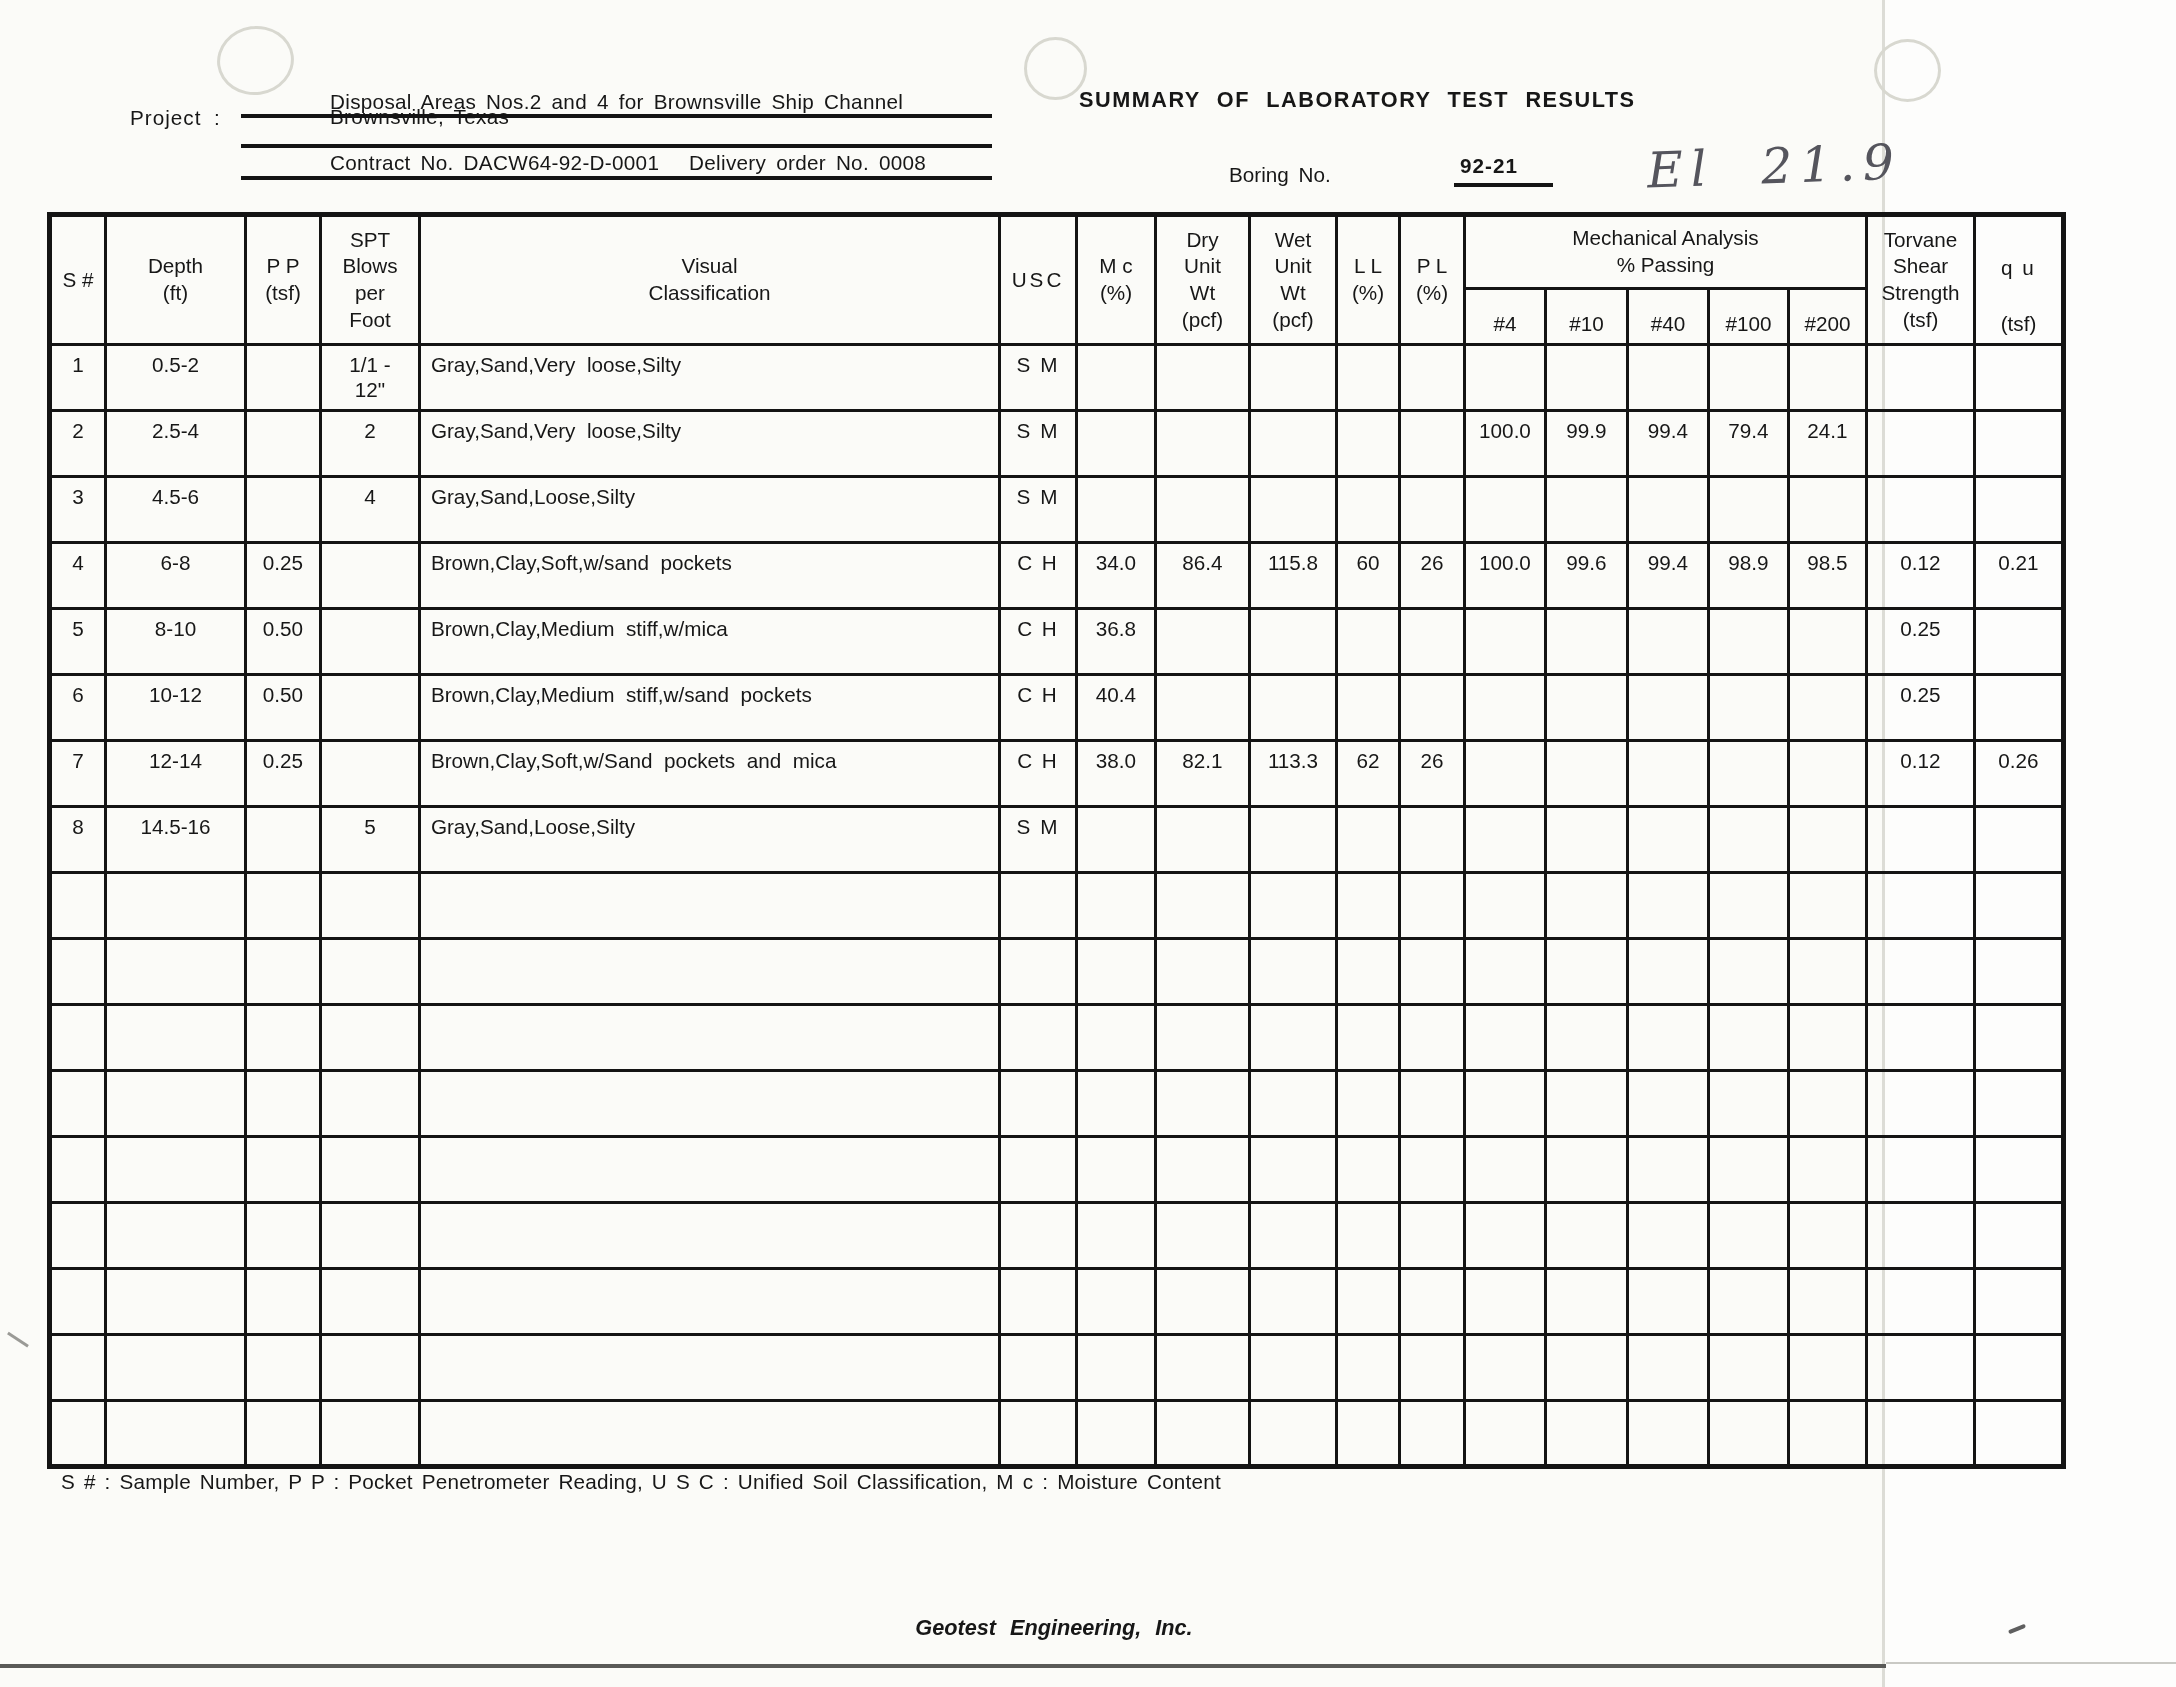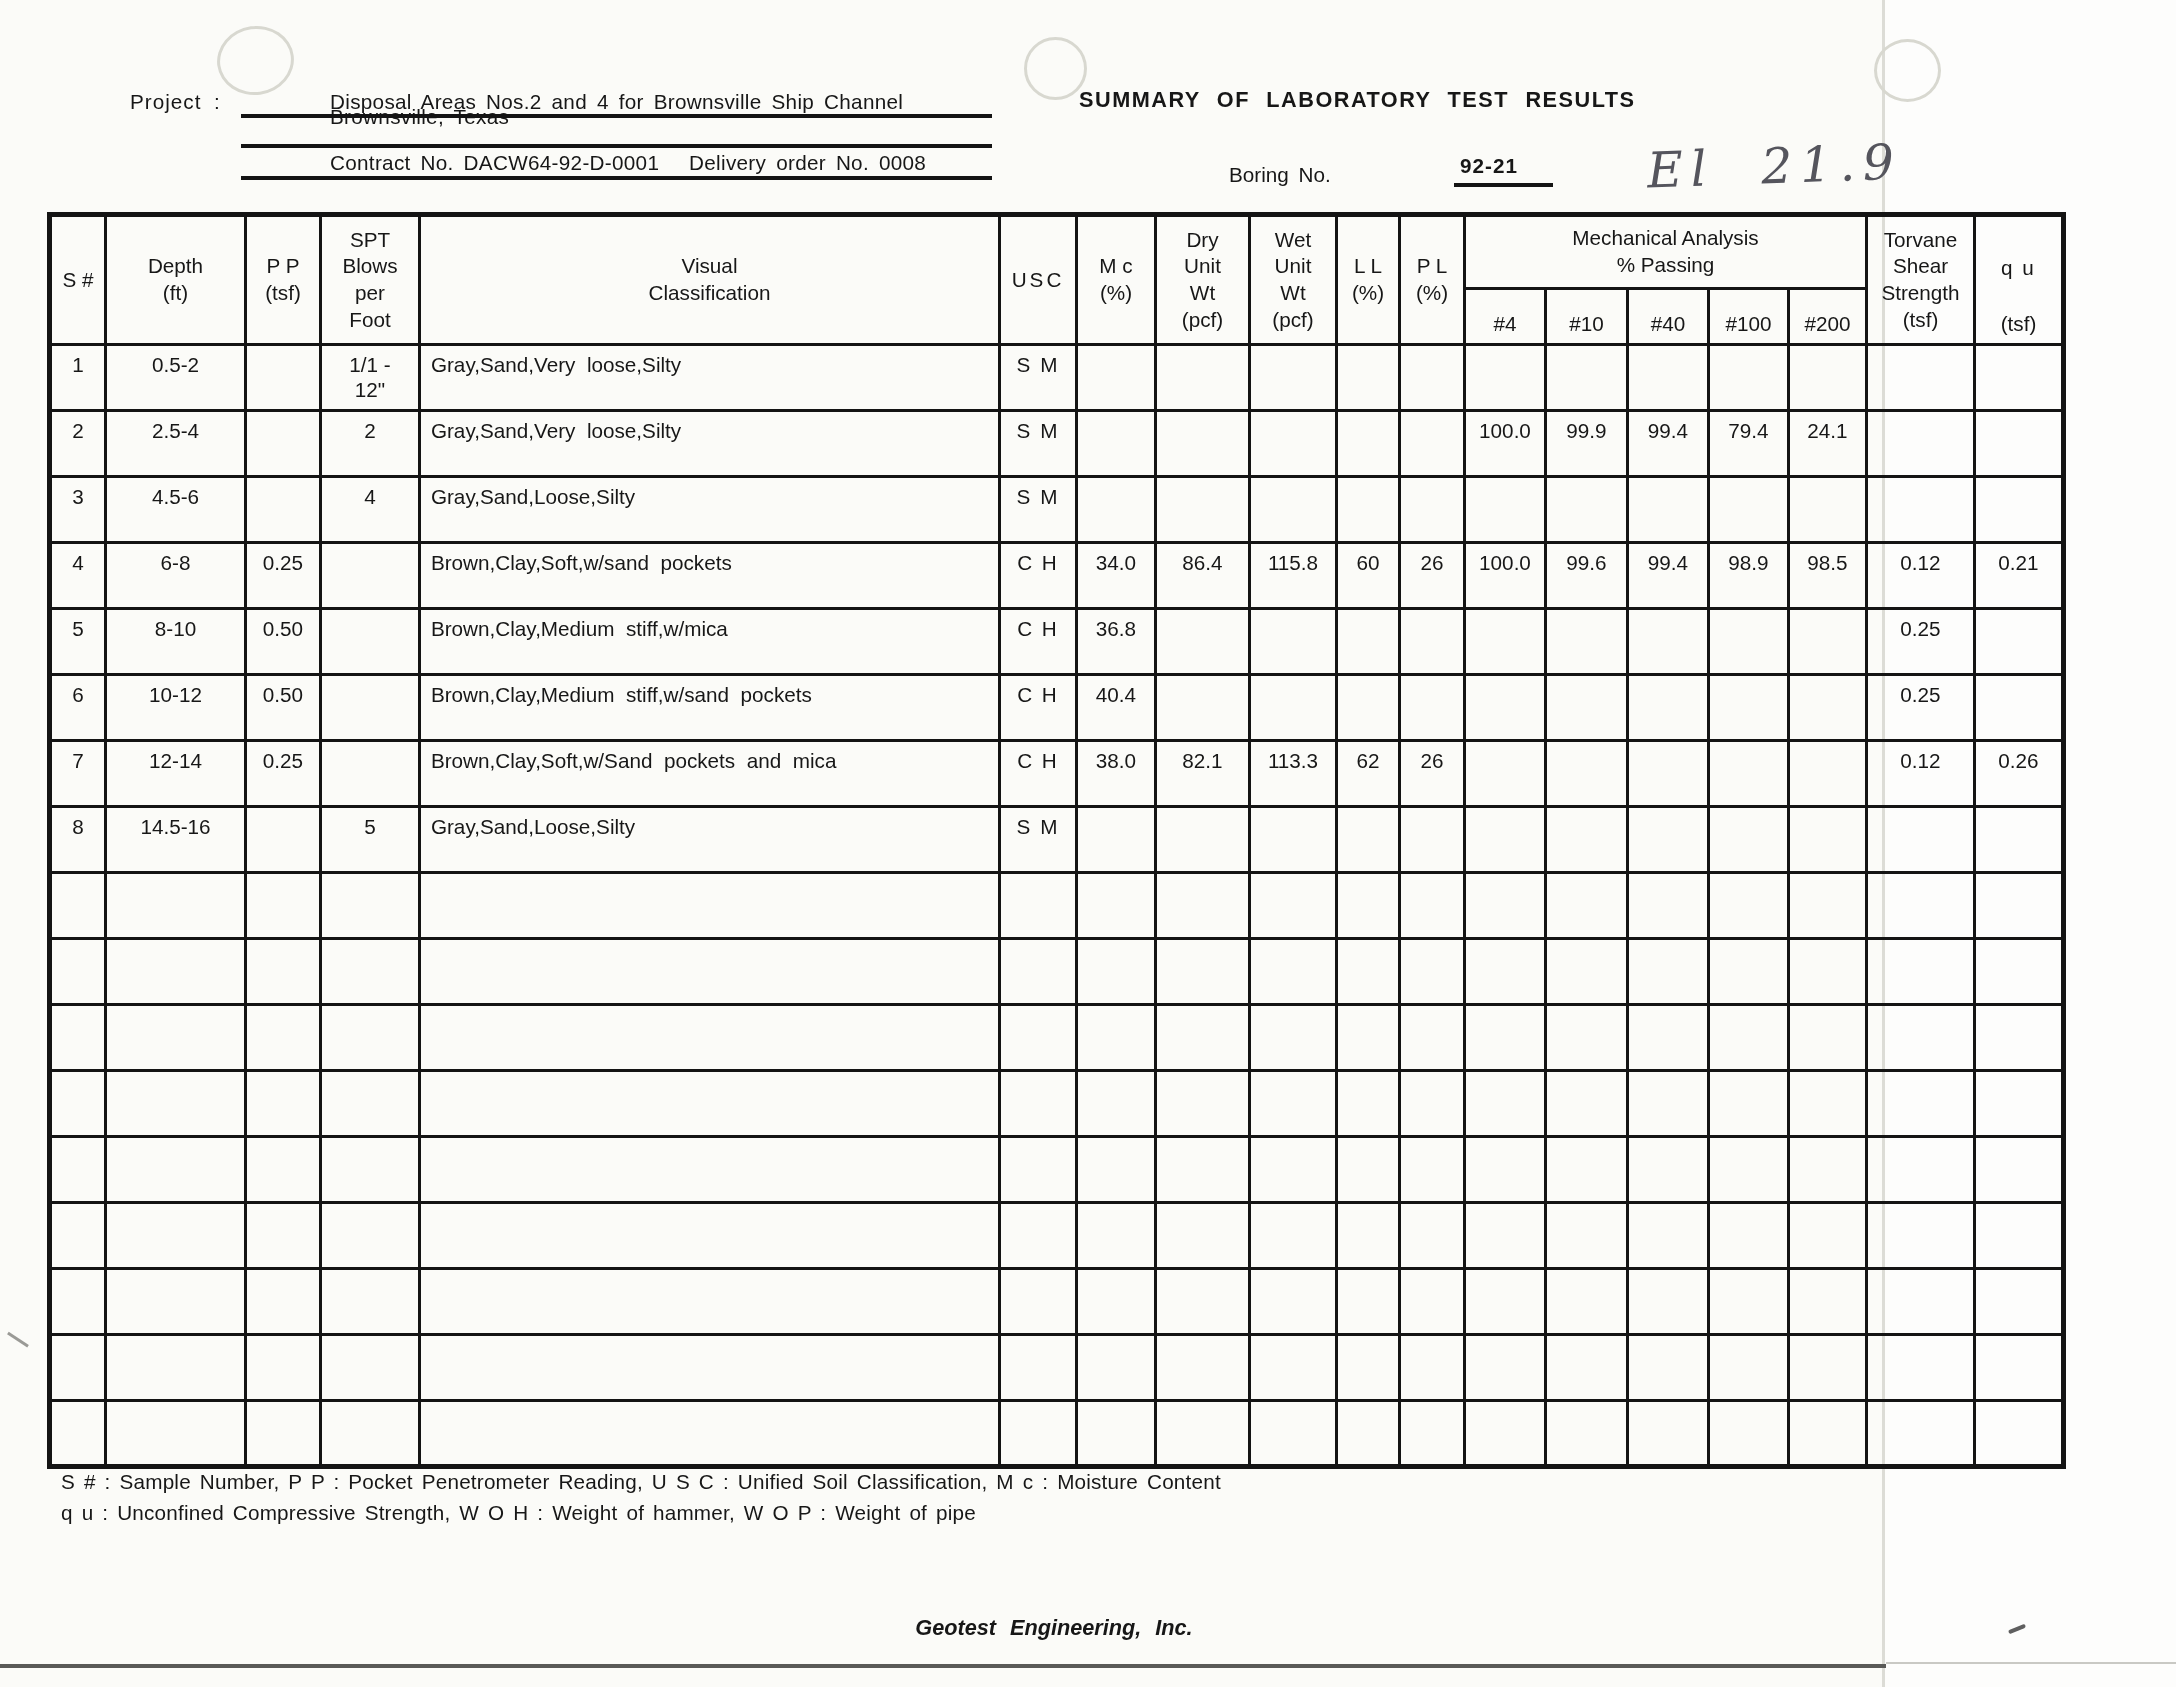--- a/index.html
+++ b/index.html
@@ -20,21 +20,21 @@
   .bottom-edge{left:0;top:1664px;width:1886px;height:3.9px;background:#5a5a58;}
   .bottom-edge-light{left:1886px;top:1662px;width:290px;height:2px;background:#c9c9c4;}
   .punch-hole{border:3px solid #d8d8d0;border-radius:50%;background:transparent;}
   .hole-1{left:217px;top:25.6px;width:71px;height:63px;transform:rotate(-8deg);}
   .hole-2{left:1024px;top:37px;width:57px;height:57px;}
   .hole-3{left:1874px;top:39px;width:61px;height:57px;}
   .pen-tick-br{left:2008px;top:1627px;width:17.7px;height:3.9px;background:#5f5f5f;border-radius:2px;transform:rotate(-22deg);}
   .pen-tick-bl{left:5.9px;top:1338px;width:23.6px;height:3px;background:#9a9a96;transform:rotate(33deg);}
 
   
-  .project-label{left:130px;top:90px;font-size:20.7px;letter-spacing:1px;word-spacing:5.9px;}
+  .project-label{left:130px;top:106px;font-size:20.7px;letter-spacing:1px;word-spacing:5.9px;}
   .hline{font-size:20.7px;letter-spacing:0.3px;word-spacing:3.9px;white-space:pre;}
   .hline1{left:330px;top:90px;}
   .hline2{left:330px;top:105px;}
   .hline3{left:330px;top:151px;}
   .underline{background:#141414;height:3.9px;}
   .u1{left:241px;top:114px;width:751px;}
   .u2{left:241px;top:144px;width:751px;}
   .u3{left:241px;top:176px;width:751px;}
   .doc-title{left:1079px;top:87px;font-size:21.7px;font-weight:bold;letter-spacing:1.5px;word-spacing:8.9px;}
   .boring-label{left:1229px;top:155px;font-size:20.7px;word-spacing:3.9px;margin-top:8px;}
@@ -516,17 +516,16 @@
           <td class="col-p40"></td>
           <td class="col-p100"></td>
           <td class="col-p200"></td>
           <td class="col-tv"></td>
           <td class="col-qu"></td>
         </tr>
       </tbody>
   </table>
 
   <div class="abs fn fn1">S # : Sample Number, P P : Pocket Penetrometer Reading, U S C : Unified Soil Classification, M c : Moisture Content</div>
-  <div class="abs fn fn2">q u : Unconfined Compressive Strength, W O H : Weight of hammer, W O P : Weight of pipe</div>
   <div class="abs company">Geotest  Engineering,  Inc.</div>
 
 </div>
 
 
 </body></html>

